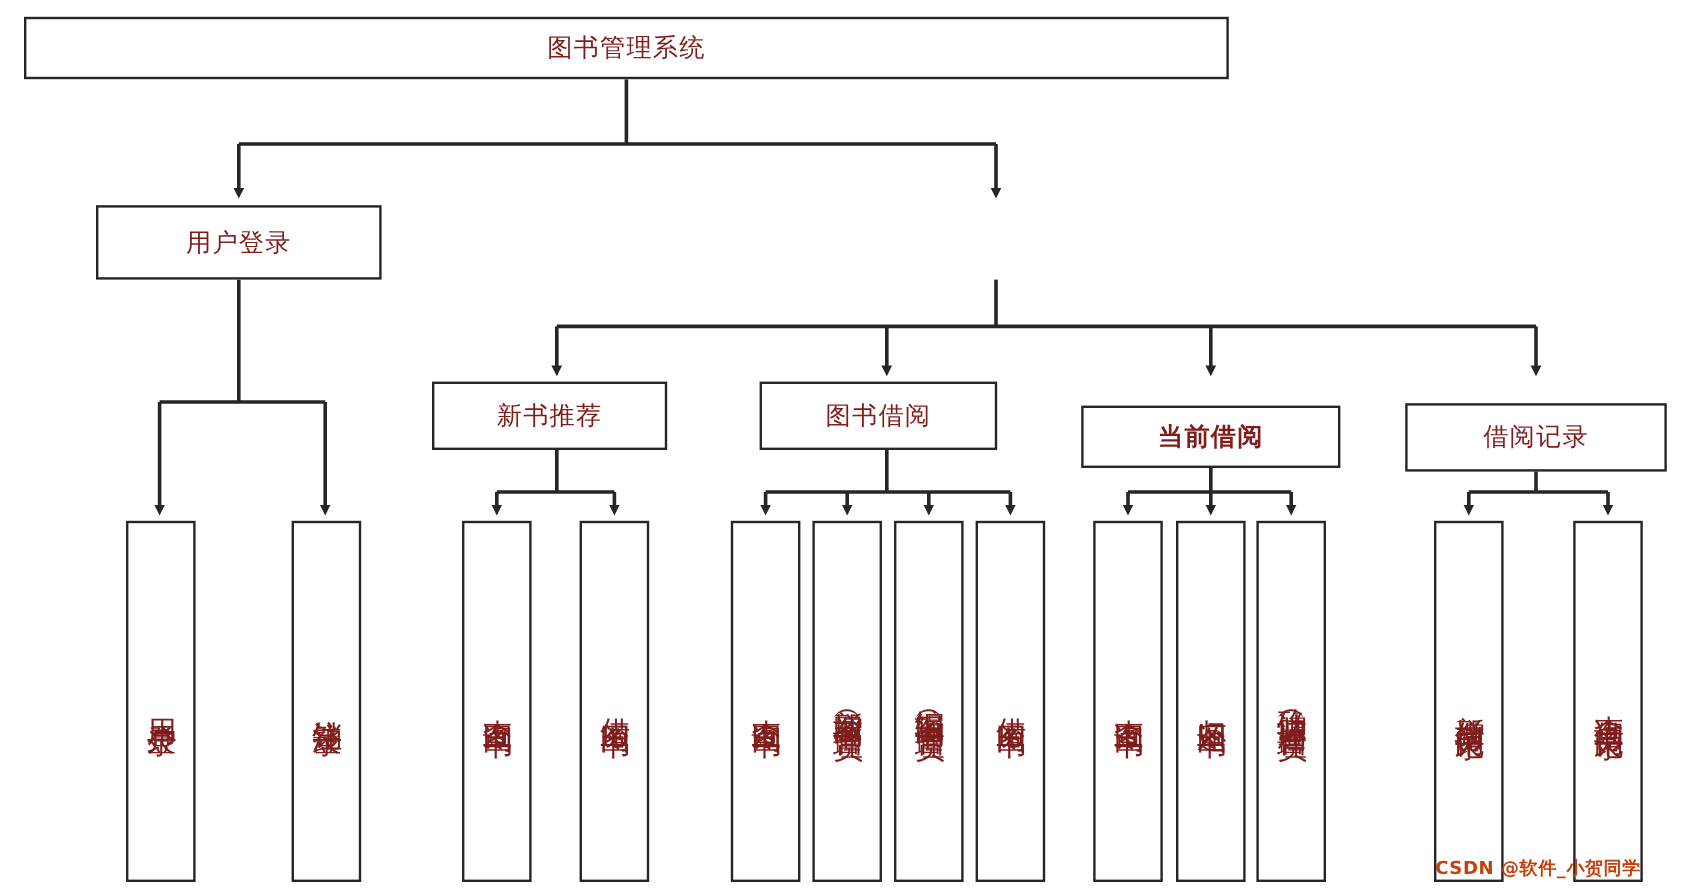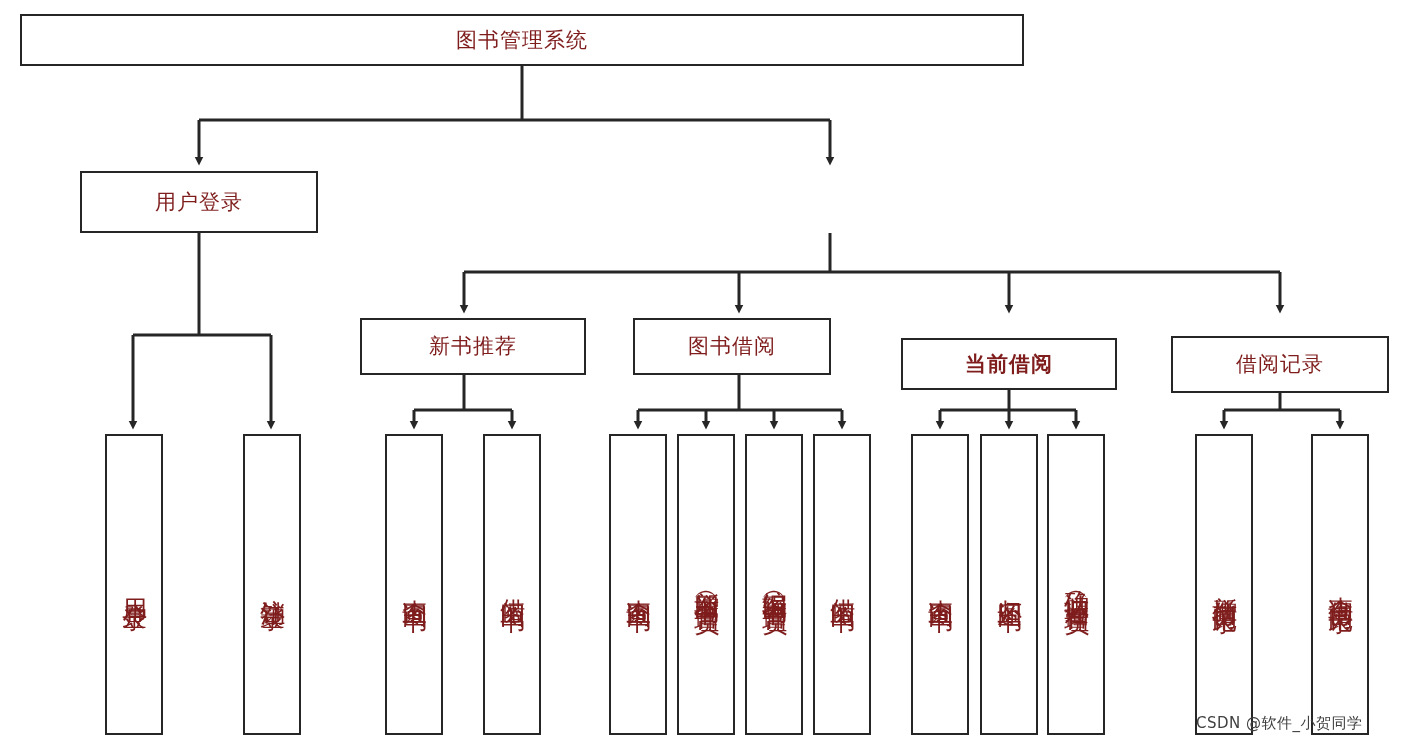--- a/index.html
+++ b/index.html
@@ -24,25 +24,26 @@
   .v-node .lbl{
     writing-mode:vertical-rl;
     text-orientation:upright;
     font-size:25px;
     line-height:1.06;
     letter-spacing:3px;
     white-space:nowrap;
   }
   .watermark{
     position:absolute;
-    color:#404040;
+    color:#c2410c;
     font-size:15px;
     letter-spacing:.5px;
     white-space:nowrap;
     user-select:none;
+    font-weight:bold;
   }
 </style>
 </head>
 <body>
 
 <div id="canvas">
 
   <svg id="wires" viewBox="0 0 1405 747">
     <defs>
       <marker id="arrow" markerWidth="12" markerHeight="12" refX="1.5" refY="4.5" orient="auto" markerUnits="userSpaceOnUse">
@@ -94,21 +95,21 @@
   </svg>
 
   <div class="node root h-node" style="left:20px;top:14px;width:1004px;height:52px;">
     <span class="lbl">图书管理系统</span>
   </div>
 
   <div class="node h-node" style="left:80px;top:171px;width:238px;height:62px;">
     <span class="lbl">用户登录</span>
   </div>
 
-  <div class="node h-node" style="left:360px;top:318px;width:226px;height:57px;">
+  <div class="node h-node" style="left:360px;top:318px;width:196px;height:57px;">
     <span class="lbl">新书推荐</span>
   </div>
   <div class="node h-node" style="left:633px;top:318px;width:198px;height:57px;">
     <span class="lbl">图书借阅</span>
   </div>
   <div class="node h-node" style="left:901px;top:338px;width:216px;height:52px;font-weight:bold;">
     <span class="lbl">当前借阅</span>
   </div>
   <div class="node h-node" style="left:1171px;top:336px;width:218px;height:57px;">
     <span class="lbl">借阅记录</span>

